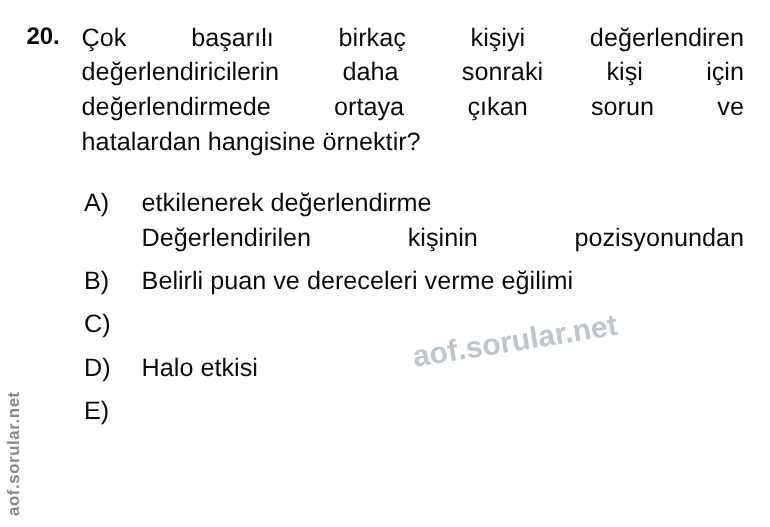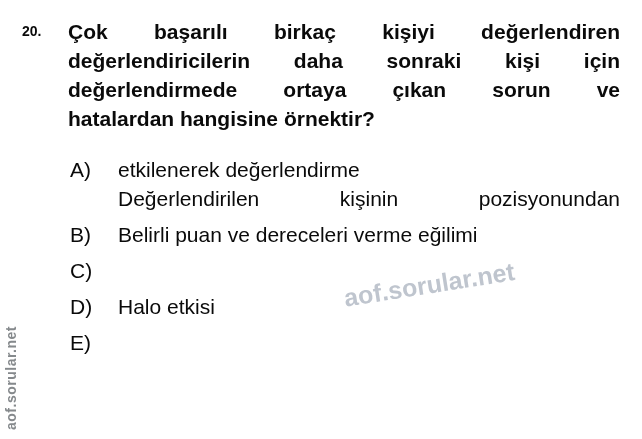--- a/index.html
+++ b/index.html
@@ -45,29 +45,29 @@
   
   .question {
     position: relative;
     z-index: 1;
     display: flex;
     padding: 17px 0 0 22px;
   }
   .qnum {
     width: 46px;
     flex: 0 0 46px;
-    font-size: 14px;
+    font-size: 20px;
     line-height: 29px;
     font-weight: bold;
   }
   .qtext {
     width: 552px;
     font-size: 21px;
     line-height: 29px;
-    font-weight: bold;
+    font-weight: normal;
   }
   .qline { white-space: nowrap; }
   .jl {
     text-align: justify;
     text-align-last: justify;
   }
   .ul {
     text-decoration: underline;
     text-decoration-thickness: 3px;
     text-underline-offset: 2px;

